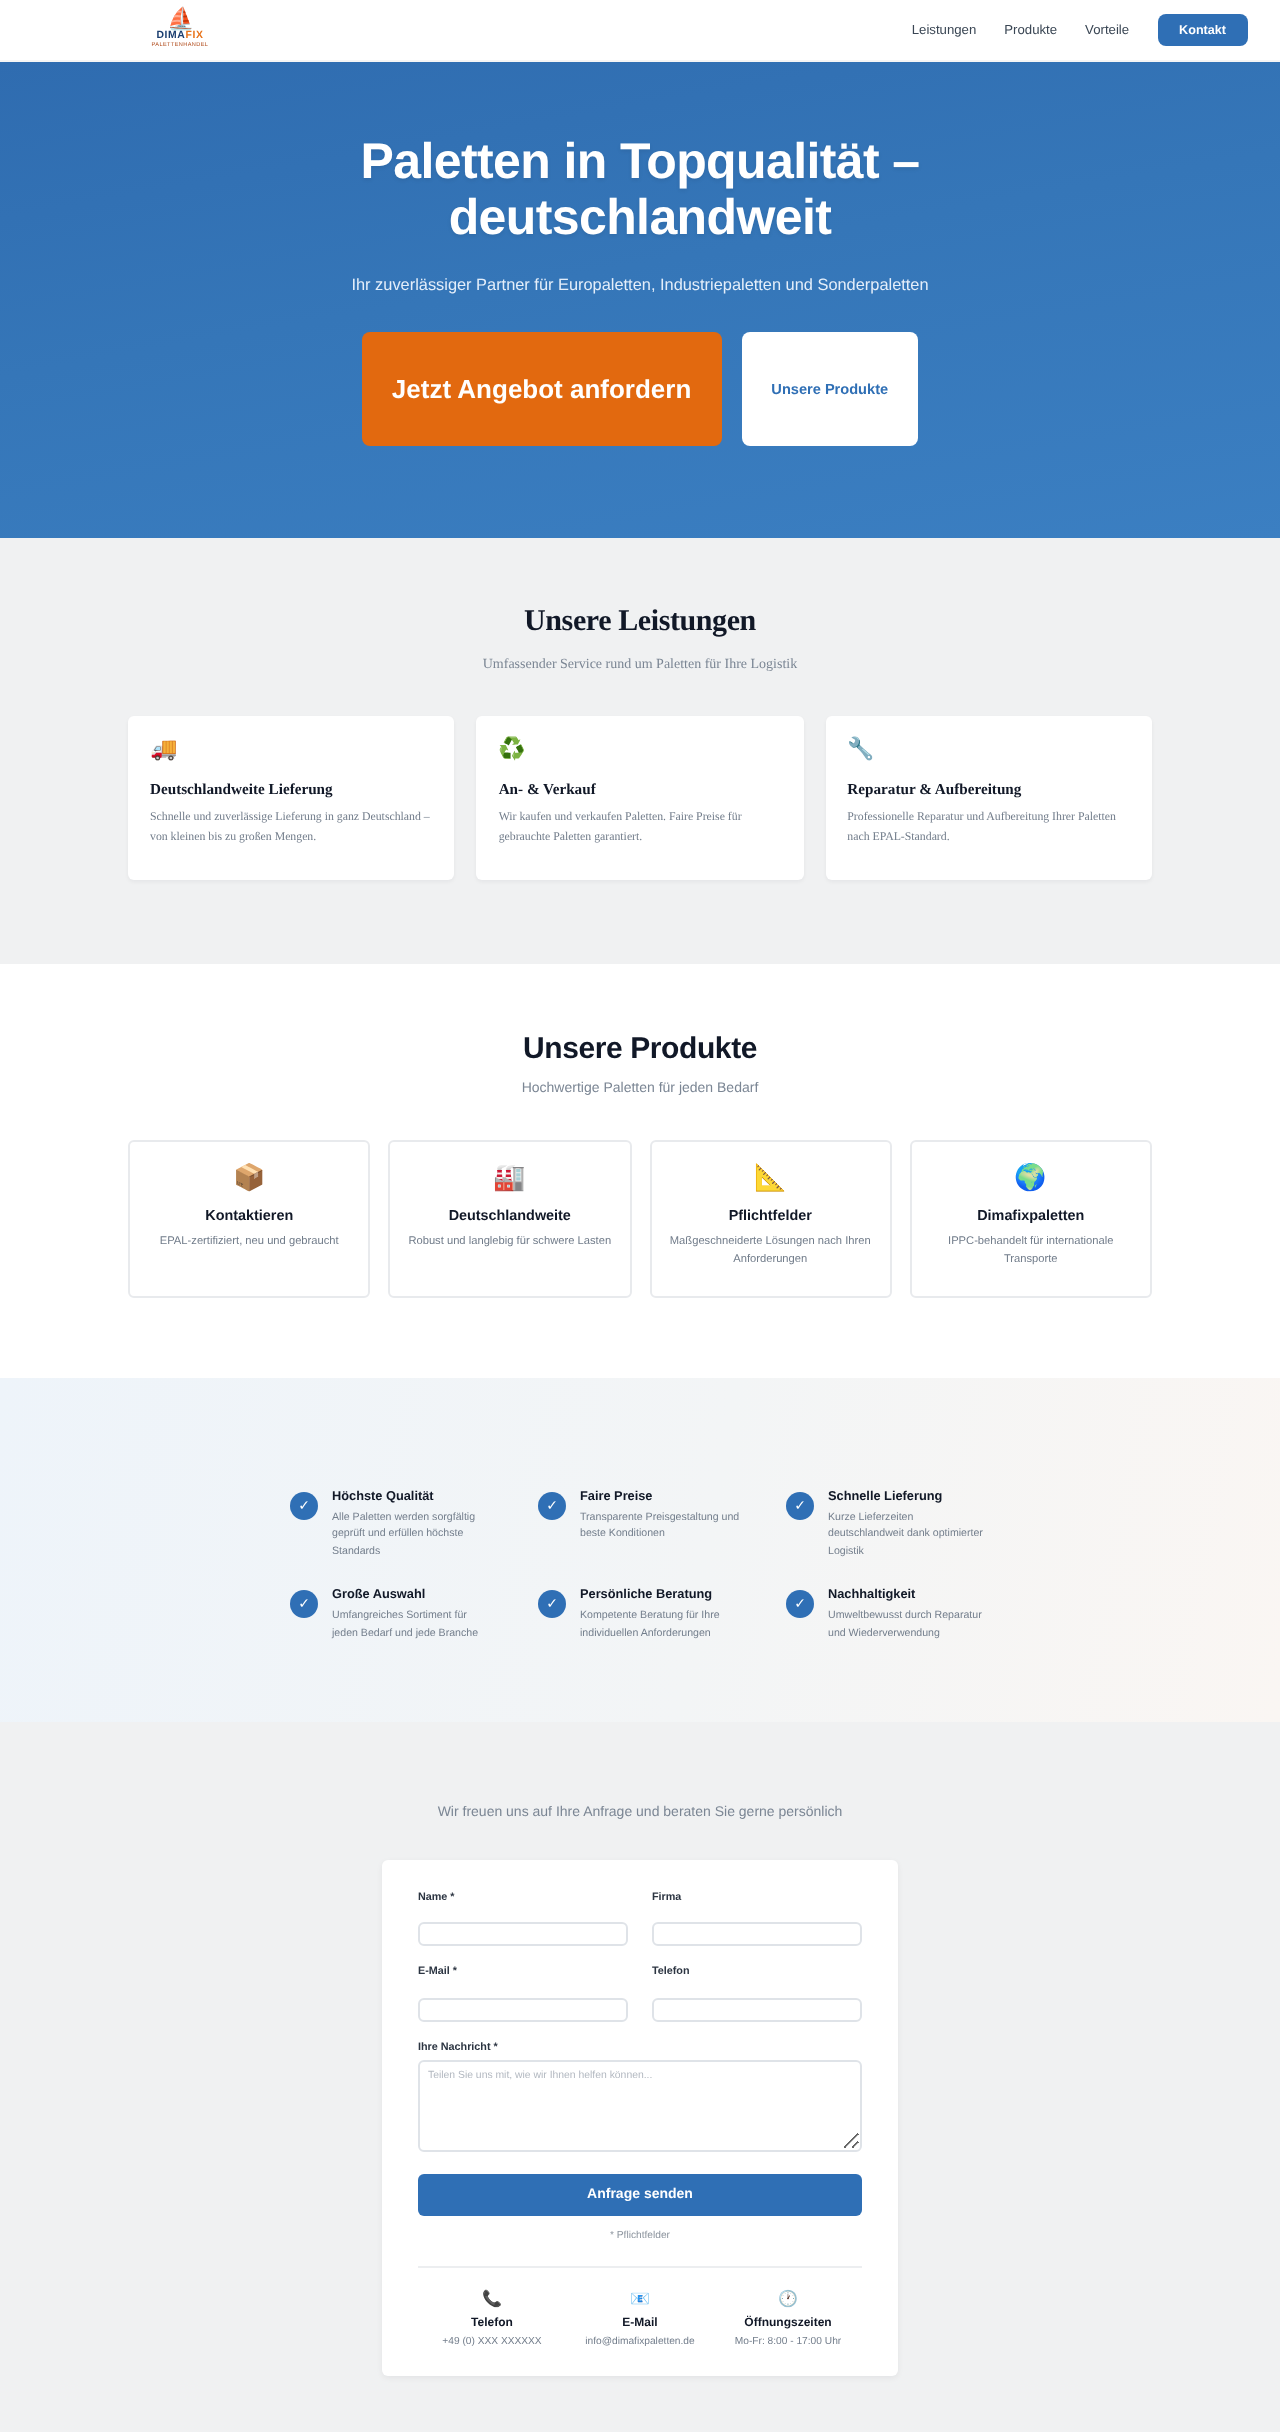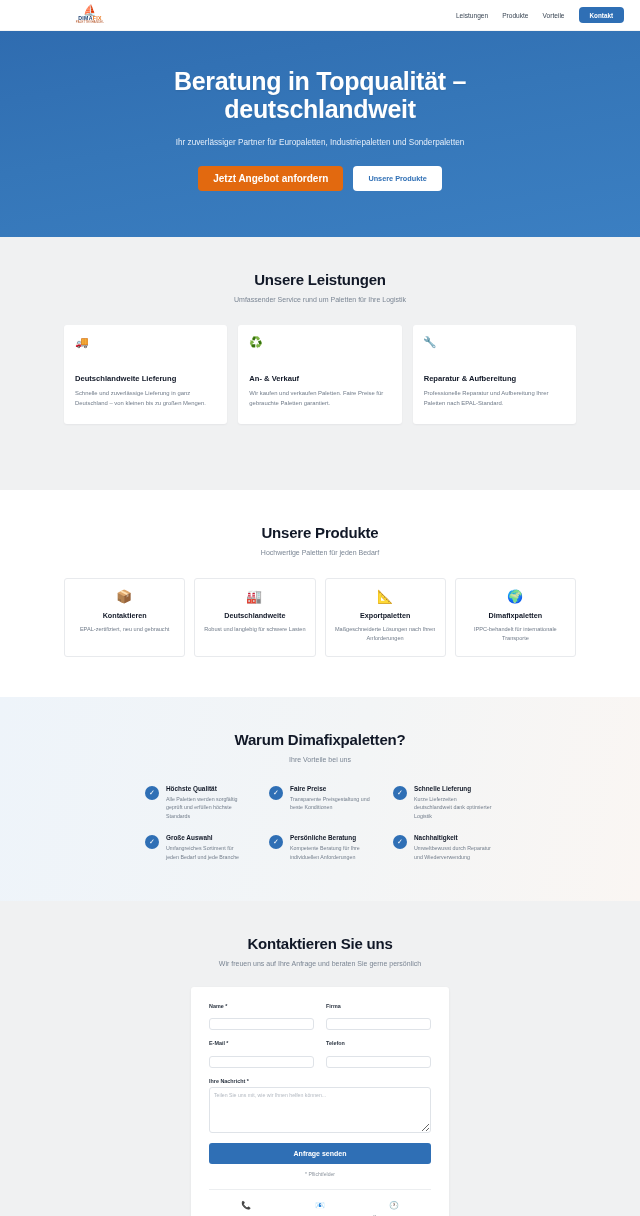--- a/index.html
+++ b/index.html
@@ -94,78 +94,79 @@
   }
   .hero-actions {
     margin-top: 17px;
     display: flex;
     justify-content: center;
     gap: 10px;
   }
   .btn-primary {
     background: #e2690f;
     color: #fff;
-    font-size: 10px;
+    font-size: 13px;
+    font-weight: bold;
+    border: none;
+    border-radius: 4px;
+    padding: 21px 15px;
+    white-space: nowrap;
+  }
+  .btn-ghost {
+    background: #ffffff;
+    color: #2f6fb5;
+    font-size: 7.3px;
     font-weight: bold;
     border: none;
     border-radius: 4px;
     padding: 7px 15px;
     white-space: nowrap;
   }
-  .btn-ghost {
-    background: #ffffff;
-    color: #2f6fb5;
-    font-size: 7.3px;
-    font-weight: bold;
-    border: none;
-    border-radius: 4px;
-    padding: 7px 15px;
-    white-space: nowrap;
-  }
 
   
   section { padding: 0; }
   .sec-head { text-align: center; }
   .sec-title {
     font-size: 15px;
     font-weight: bold;
     color: #111827;
     letter-spacing: -0.2px;
   }
   .sec-sub {
     font-size: 7px;
     color: #7b8694;
     margin-top: 8px;
   }
 
   
   .services {
     background: #f0f1f2;
-    padding: 34px 0 66px;
+    padding: 34px 0 42px;
+    font-family: Liberation Serif, serif;
   }
   .services-grid {
     display: grid;
     grid-template-columns: repeat(3, 1fr);
     gap: 11px;
     max-width: 512px;
     margin: 22px auto 0;
   }
   .service-card {
     background: #fff;
     border-radius: 3px;
     padding: 12px 11px 15px;
     box-shadow: 0 1px 2px rgba(16,24,40,0.05);
     min-height: 72px;
   }
   .service-icon { font-size: 11px; line-height: 1; display: block; }
   .service-title {
     font-size: 7.6px;
     font-weight: bold;
     color: #111827;
-    margin-top: 26px;
+    margin-top: 9px;
   }
   .service-desc {
     font-size: 5.9px;
     line-height: 1.65;
     color: #717c8a;
     margin-top: 6px;
   }
 
   
   .products {
@@ -333,21 +334,21 @@
   </div>
   <nav class="main-nav">
     <a class="nav-link" href="#">Leistungen</a>
     <a class="nav-link" href="#">Produkte</a>
     <a class="nav-link" href="#">Vorteile</a>
     <button class="nav-cta">Kontakt</button>
   </nav>
 </header>
 
 <section class="hero">
-  <h1>Beratung in Topqualität – deutschlandweit</h1>
+  <h1>Paletten in Topqualität – deutschlandweit</h1>
   <p>Ihr zuverlässiger Partner für Europaletten, Industriepaletten und Sonderpaletten</p>
   <div class="hero-actions">
     <button class="btn-primary">Jetzt Angebot anfordern</button>
     <button class="btn-ghost">Unsere Produkte</button>
   </div>
 </section>
 
 <section class="services">
   <div class="sec-head">
     <div class="sec-title">Unsere Leistungen</div>
@@ -383,36 +384,32 @@
       <div class="product-title">Kontaktieren</div>
       <div class="product-desc">EPAL-zertifiziert, neu und gebraucht</div>
     </div>
     <div class="product-card">
       <span class="product-icon">🏭</span>
       <div class="product-title">Deutschlandweite</div>
       <div class="product-desc">Robust und langlebig für schwere Lasten</div>
     </div>
     <div class="product-card">
       <span class="product-icon">📐</span>
-      <div class="product-title">Exportpaletten</div>
+      <div class="product-title">Pflichtfelder</div>
       <div class="product-desc">Maßgeschneiderte Lösungen nach Ihren Anforderungen</div>
     </div>
     <div class="product-card">
       <span class="product-icon">🌍</span>
       <div class="product-title">Dimafixpaletten</div>
       <div class="product-desc">IPPC-behandelt für internationale Transporte</div>
     </div>
   </div>
 </section>
 
 <section class="why">
-  <div class="sec-head">
-    <div class="sec-title">Warum Dimafixpaletten?</div>
-    <div class="sec-sub">Ihre Vorteile bei uns</div>
-  </div>
   <div class="why-grid">
     <div class="why-item">
       <span class="check-badge">✓</span>
       <div>
         <div class="why-title">Höchste Qualität</div>
         <div class="why-desc">Alle Paletten werden sorgfältig geprüft und erfüllen höchste Standards</div>
       </div>
     </div>
     <div class="why-item">
       <span class="check-badge">✓</span>
@@ -447,21 +444,20 @@
       <div>
         <div class="why-title">Nachhaltigkeit</div>
         <div class="why-desc">Umweltbewusst durch Reparatur und Wiederverwendung</div>
       </div>
     </div>
   </div>
 </section>
 
 <section class="contact">
   <div class="sec-head">
-    <div class="sec-title">Kontaktieren Sie uns</div>
     <div class="sec-sub">Wir freuen uns auf Ihre Anfrage und beraten Sie gerne persönlich</div>
   </div>
 
   <div class="contact-card">
     <div class="form-row">
       <div class="field">
         <label>Name *</label>
         <input type="text" value="" style="">
       </div>
       <div class="field">

